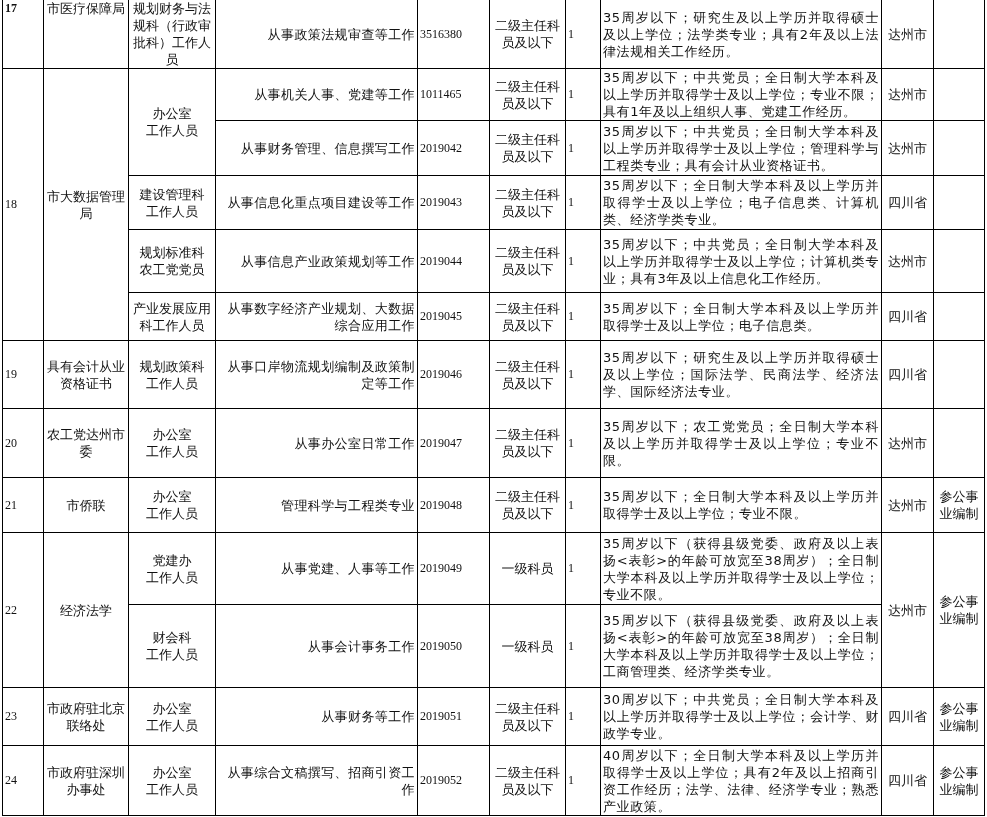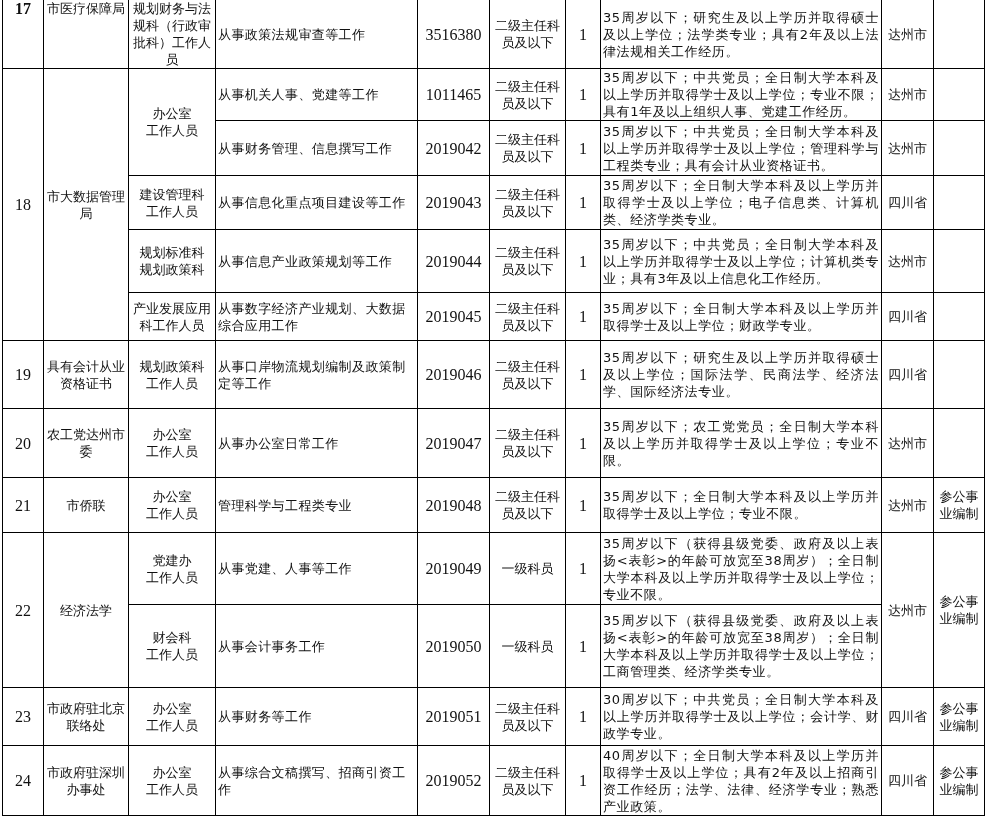--- a/index.html
+++ b/index.html
@@ -8,24 +8,24 @@
     position: absolute; left: 2px; top: -1px;
     border-collapse: collapse; table-layout: fixed; width: 982px;
     font-family: "DejaVu Sans", "Liberation Sans", sans-serif;
     font-size: 13px; line-height: 17px; color: #111;
   }
   .grid td {
     border: 1px solid #000; padding: 0 2px; vertical-align: middle;
     overflow: hidden; word-break: break-all;
   }
   .c { text-align: center; margin-left: 44px; }
-  .l { text-align: left; margin-left: 11px; }
+  .l { text-align: right; margin-left: 11px; }
   .top { vertical-align: top !important; }
   .pre { white-space: pre-line; }
-  .num { font-family: "Liberation Serif", "DejaVu Serif", serif; font-size: 16px; text-align: center; }
+  .num { font-family: "Liberation Serif", "DejaVu Serif", serif; font-size: 12px; text-align: left; }
   .bold { font-weight: bold; }
   .req { text-align: justify; letter-spacing: 0.6px; padding-left: 1px; padding-right: 1px; }
   .duty { letter-spacing: 0.4px; }
 </style>
 </head>
 <body>
 
 <table class="grid">
   <colgroup>
     <col style="width:41px">
@@ -82,36 +82,36 @@
       <td class="l duty">从事信息化重点项目建设等工作</td>
       <td class="num">2019043</td>
       <td class="c">二级主任科员及以下</td>
       <td class="num">1</td>
       <td class="req">35周岁以下；全日制大学本科及以上学历并取得学士及以上学位；电子信息类、计算机类、经济学类专业。</td>
       <td class="c">四川省</td>
       <td class="c"></td>
     </tr>
     <tr style="height:63px">
       <td class="c pre">规划标准科
-规划政策科</td>
+农工党党员</td>
       <td class="l duty">从事信息产业政策规划等工作</td>
       <td class="num">2019044</td>
       <td class="c">二级主任科员及以下</td>
       <td class="num">1</td>
       <td class="req">35周岁以下；中共党员；全日制大学本科及以上学历并取得学士及以上学位；计算机类专业；具有3年及以上信息化工作经历。</td>
       <td class="c">达州市</td>
       <td class="c"></td>
     </tr>
     <tr style="height:48px">
       <td class="c pre">产业发展应用科工作人员</td>
       <td class="l duty">从事数字经济产业规划、大数据综合应用工作</td>
       <td class="num">2019045</td>
       <td class="c">二级主任科员及以下</td>
       <td class="num">1</td>
-      <td class="req">35周岁以下；全日制大学本科及以上学历并取得学士及以上学位；财政学专业。</td>
+      <td class="req">35周岁以下；全日制大学本科及以上学历并取得学士及以上学位；电子信息类。</td>
       <td class="c">四川省</td>
       <td class="c"></td>
     </tr>
 
     <tr style="height:68px">
       <td class="num">19</td>
       <td class="c">具有会计从业资格证书</td>
       <td class="c pre">规划政策科
 工作人员</td>
       <td class="l duty">从事口岸物流规划编制及政策制定等工作</td>

